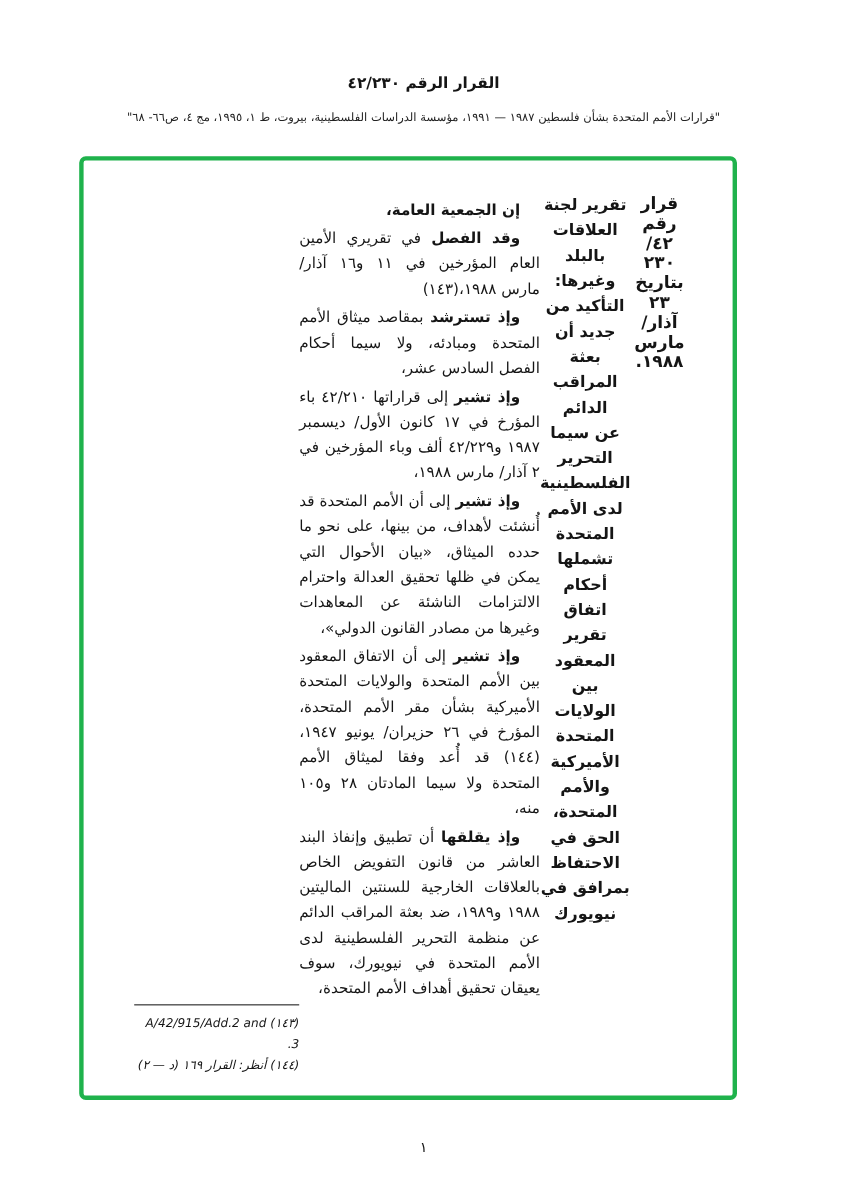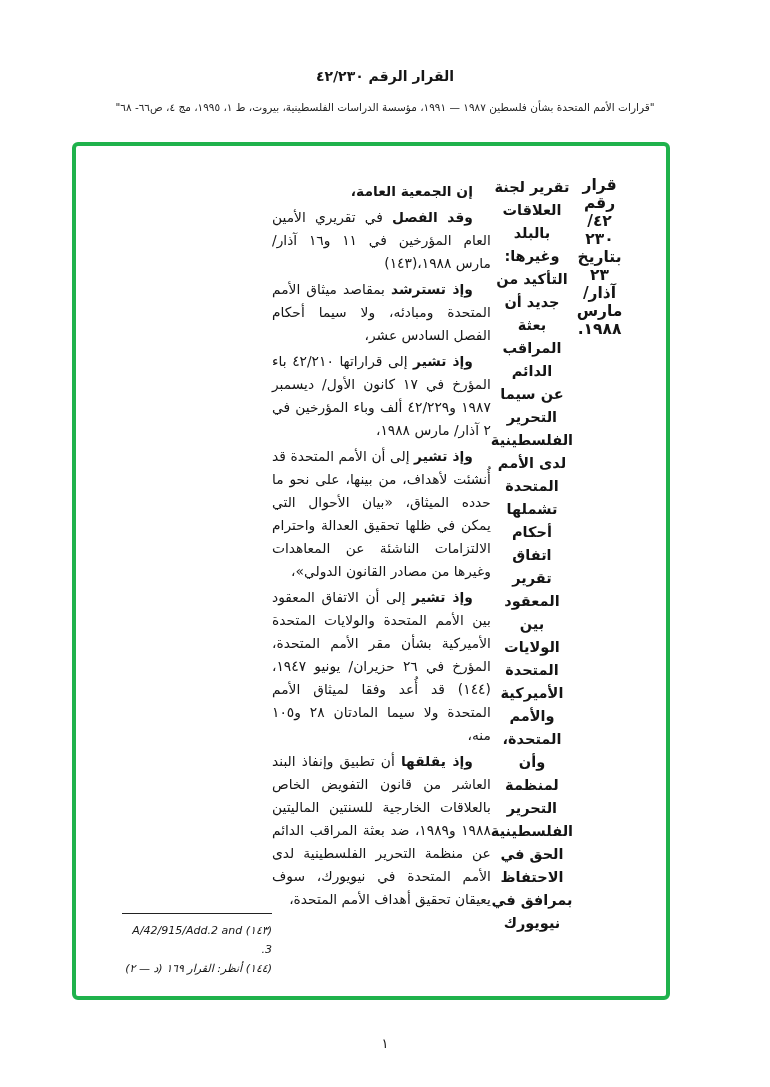--- a/index.html
+++ b/index.html
@@ -96,21 +96,20 @@
         <div class="title-line">تقرير لجنة العلاقات بالبلد وغيرها:</div>
 
         <div class="title-line">التأكيد من جديد أن بعثة المراقب الدائم</div>
 
         <div class="title-line">عن سيما التحرير الفلسطينية لدى الأمم المتحدة</div>
 
         <div class="title-line">تشملها أحكام اتفاق تقرير</div>
 
         <div class="title-line">المعقود بين الولايات المتحدة الأميركية والأمم المتحدة،</div>
 
-        <div class="title-line">وأن لمنظمة التحرير الفلسطينية</div>
 
         <div class="title-line">الحق في الاحتفاظ بمرافق في نيويورك</div>
       </div>
 
     <div class="body-block">
 
         <p class="para"><b class="lead">إن الجمعية العامة،</b><span></span></p>
 
         <p class="para"><b class="lead">وقد الفصل</b><span> في تقريري الأمين العام المؤرخين في ١١ و١٦ آذار/ مارس ١٩٨٨،(١٤٣)</span></p>
 

